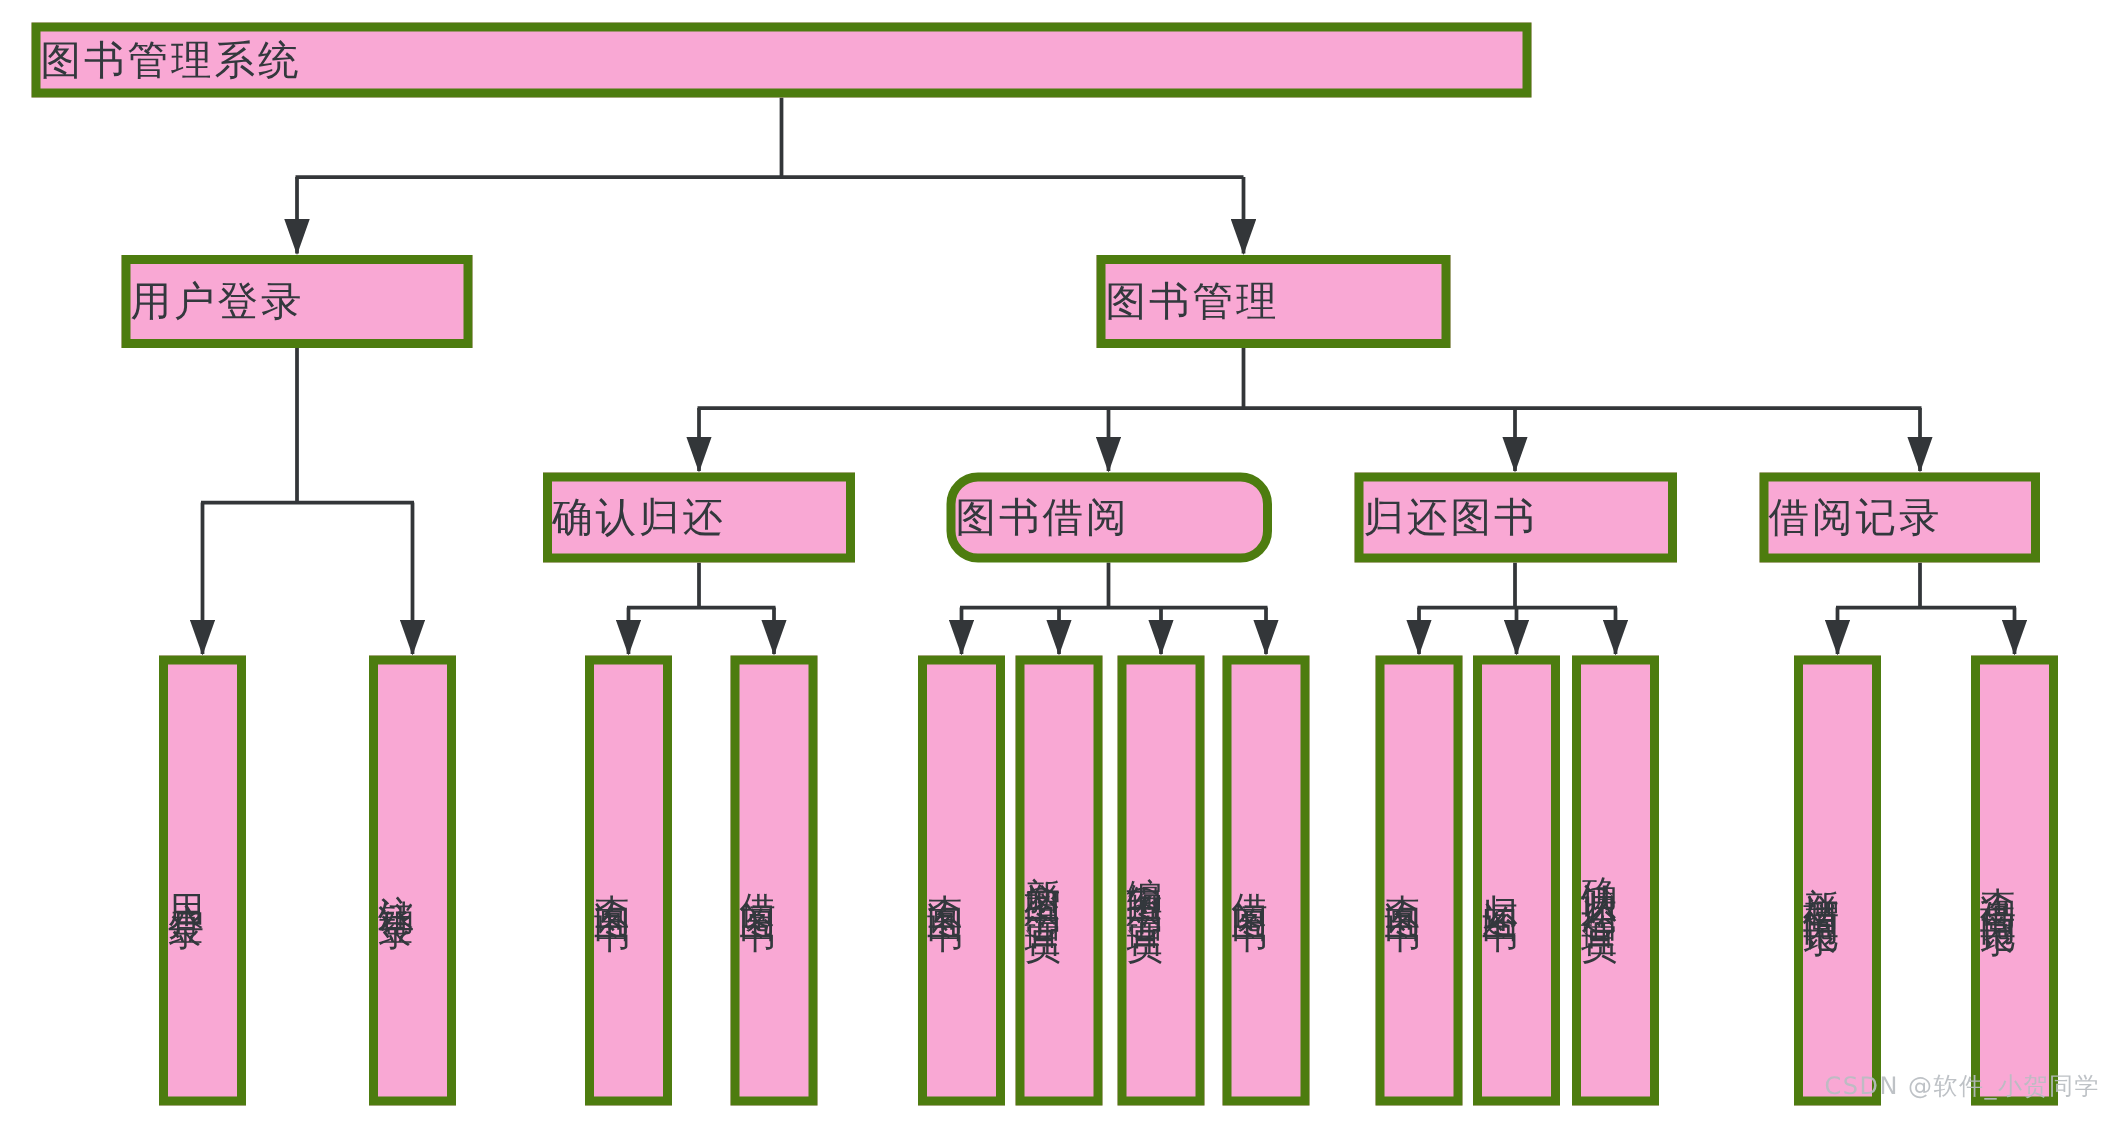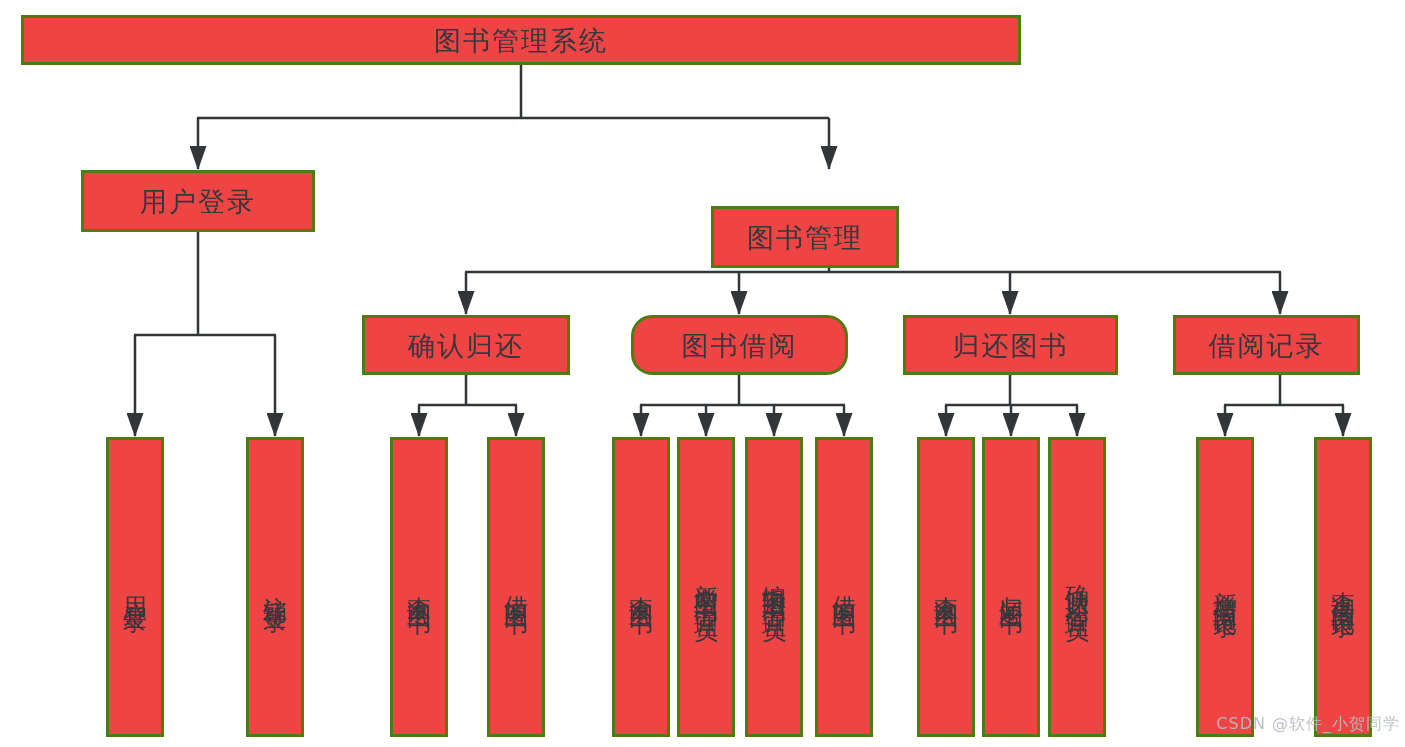--- a/index.html
+++ b/index.html
@@ -17,25 +17,24 @@
   }
   svg.connectors {
     position: absolute;
     left: 0;
     top: 0;
     z-index: 1;
   }
   .node {
     position: absolute;
     box-sizing: border-box;
-    border: 3px solid #4d7c0f;
-    background: #ef4444;
+    border: 6px solid #4d7c0f;
+    background: #f9a8d4;
     display: flex;
     align-items: center;
-    justify-content: center;
     z-index: 2;
     color: #33383d;
   }
   .node .hlabel {
     font-size: 27px;
     letter-spacing: 2px;
     white-space: nowrap;
     line-height: 1;
   }
   .node.leaf .vlabel {
@@ -52,21 +51,21 @@
     font-size: 16px;
     letter-spacing: 1px;
     color: #b9bdc2;
     opacity: 0.92;
     white-space: nowrap;
   }
 
   
   #n-root   { left: 21px;  top: 15px;  width: 1000px; height: 50px; }
   #n-login  { left: 81px;  top: 170px; width: 234px;  height: 62px; }
-  #n-mgmt   { left: 711px; top: 170px; width: 188px;  height: 62px; margin-top: 36px; }
+  #n-mgmt   { left: 731px; top: 170px; width: 236px;  height: 62px; }
   #n-newb   { left: 362px; top: 315px; width: 208px;  height: 60px; }
   #n-borrow { left: 631px; top: 315px; width: 217px;  height: 60px; border-radius: 21px; }
   #n-cur    { left: 903px; top: 315px; width: 215px;  height: 60px; }
   #n-rec    { left: 1173px;top: 315px; width: 187px;  height: 60px; }
   .node.leaf { top: 437px; width: 58px; height: 300px; }
   #l-a1 { left: 106px; }
   #l-a2 { left: 246px; }
   #l-b1 { left: 390px; }
   #l-b2 { left: 487px; }
   #l-c1 { left: 612px; }

